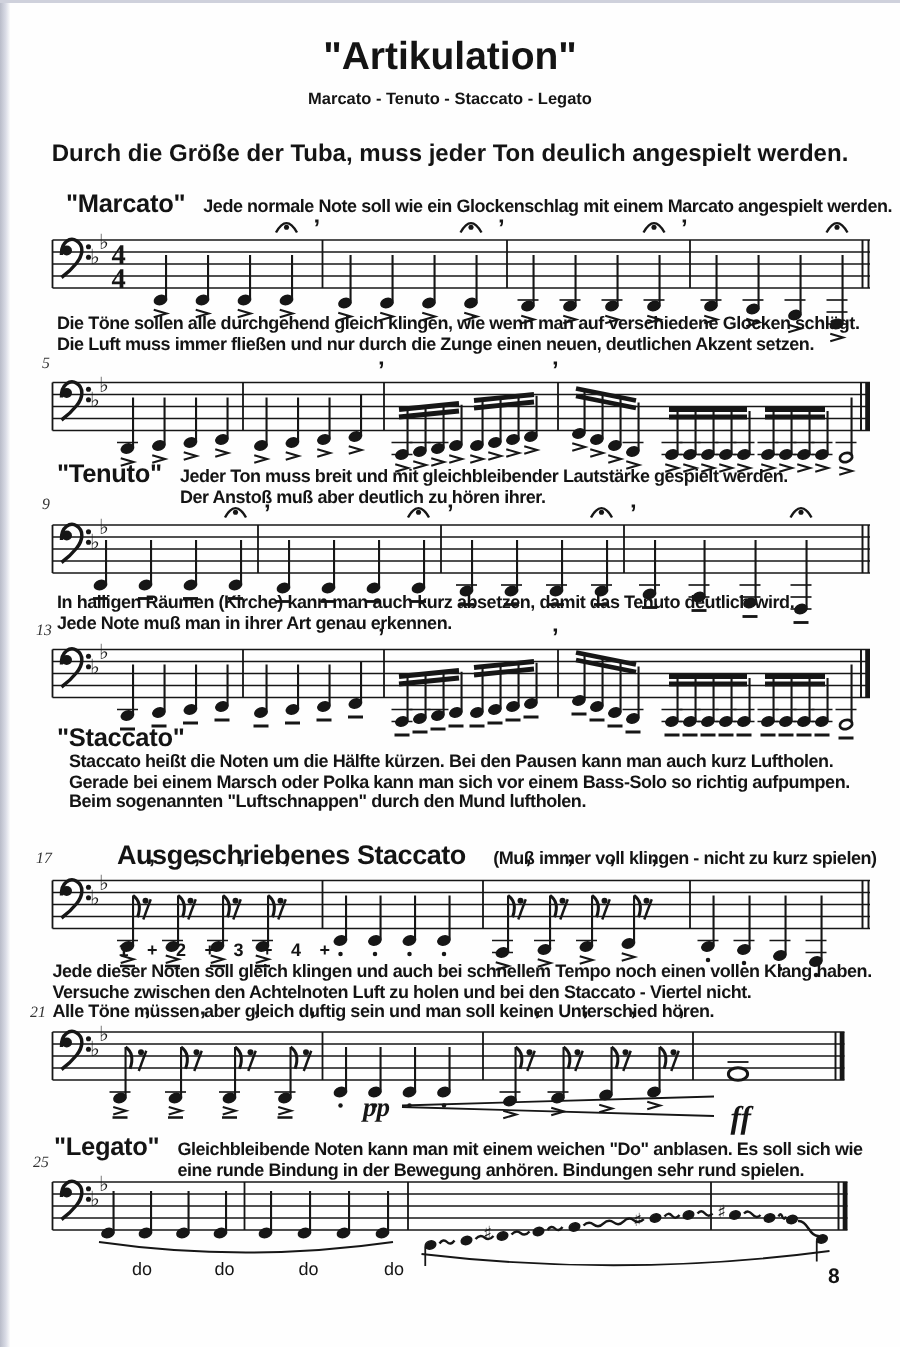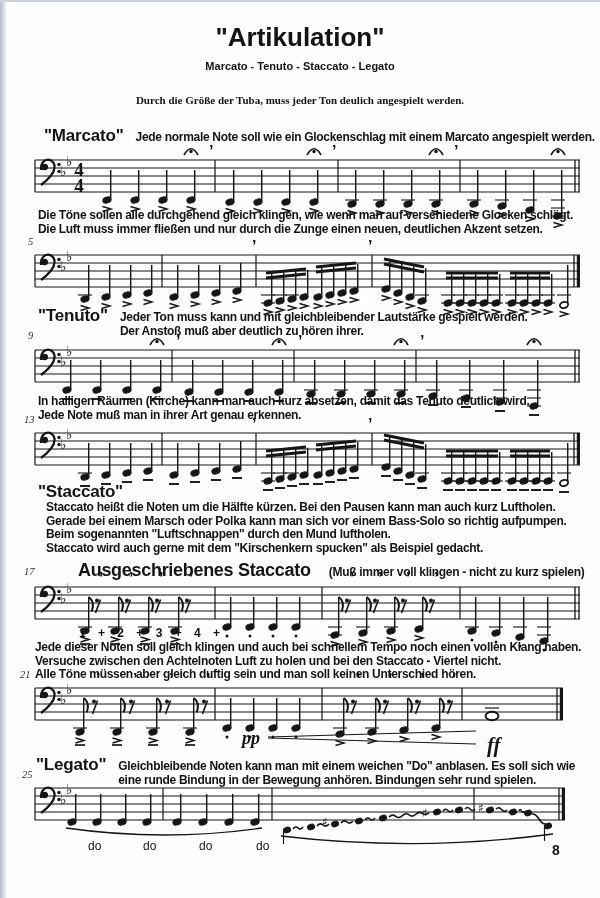--- a/index.html
+++ b/index.html
@@ -5,21 +5,21 @@
   html,body{margin:0;padding:0;background:#fff;}
   .page{position:relative;width:600px;height:898px;background:#fefefe;overflow:hidden;
         font-family:"Liberation Sans",sans-serif;color:#141414;}
   .scan-left{position:absolute;left:0;top:0;width:7px;height:898px;
         background:linear-gradient(to right,#b9bcc9,#dadce6 55%,#fefefe);}
   .scan-top{position:absolute;left:0;top:0;width:600px;height:2px;background:#cfd1dc;}
   .t{position:absolute;font-weight:bold;white-space:nowrap;letter-spacing:-0.3px;}
   .center{left:0;width:600px;text-align:center;}
   .title{font-size:26px;letter-spacing:0;}
   .subtitle{font-size:11px;letter-spacing:0;}
-  .intro{font-size:11px;letter-spacing:0;font-family:Liberation Serif, serif;}
+  .intro{font-size:16px;letter-spacing:0;}
   .h1s{font-size:17px;letter-spacing:-0.2px;}
   .body{font-size:12px;line-height:13.5px;}
   .row{display:flex;align-items:baseline;}
   .row .h1s{flex:0 0 auto;}
   .row .body{margin-left:12px;}
   .caption1{font-size:18px;}
   .caption2{font-size:12px;margin-left:14px;}
   .counting{font-size:12px;letter-spacing:2px;word-spacing:5px;}
   .pagenum{font-size:14px;}
   .notation{position:absolute;left:0;top:0;width:600px;height:898px;}
@@ -41,35 +41,34 @@
     <span class="body">Jede normale Note soll wie ein Glockenschlag mit einem Marcato angespielt werden.</span>
   </div>
   <div class="t body" style="left:38px;top:209px">
     <div>Die Töne sollen alle durchgehend gleich klingen, wie wenn man auf verschiedene Glocken schlägt.</div>
     <div>Die Luft muss immer fließen und nur durch die Zunge einen neuen, deutlichen  Akzent setzen.</div>
   </div>
 
   <div class="t row" style="left:38px;top:306px">
     <span class="h1s">"Tenuto"</span>
     <span class="body">
-      <span style="display:block">Jeder Ton muss kann und mit gleichbleibender Lautstärke gespielt werden.</span>
+      <span style="display:block">Jeder Ton muss breit und mit gleichbleibender Lautstärke gespielt werden.</span>
       <span style="display:block">Der Anstoß muß aber deutlich zu hören ihrer.</span>
     </span>
   </div>
   <div class="t body" style="left:38px;top:395px">
     <div>In halligen Räumen (Kirche) kann man auch kurz absetzen, damit das Tenuto deutlich wird.</div>
     <div>Jede Note muß man in ihrer Art genau erkennen.</div>
   </div>
 
   <div class="t h1s" style="left:38px;top:482px">"Staccato"</div>
   <div class="t body" style="left:46px;top:501px">
     <div>Staccato heißt die Noten um die Hälfte kürzen. Bei den Pausen kann man auch kurz Luftholen.</div>
     <div>Gerade bei einem Marsch oder Polka kann man sich vor einem Bass-Solo so richtig aufpumpen.</div>
     <div>Beim sogenannten "Luftschnappen" durch den Mund luftholen.</div>
-    <div>Staccato wird auch gerne mit dem "Kirschenkern spucken" als Beispiel gedacht.</div>
   </div>
   <div class="t" style="left:78px;top:560px">
     <span class="caption1">Ausgeschriebenes Staccato</span>
     <span class="caption2">(Muß immer voll klingen - nicht zu kurz spielen)</span>
   </div>
   <div class="t counting" style="left:79px;top:626px">1 + 2 + 3 + 4 +</div>
   <div class="t body" style="left:35px;top:641px">
     <div>Jede dieser Noten soll gleich klingen und auch bei schnellem Tempo noch einen vollen Klang haben.</div>
     <div>Versuche zwischen den Achtelnoten Luft zu holen und bei den Staccato - Viertel nicht.</div>
     <div>Alle Töne müssen aber gleich duftig sein und man soll keinen Unterschied hören.</div>

